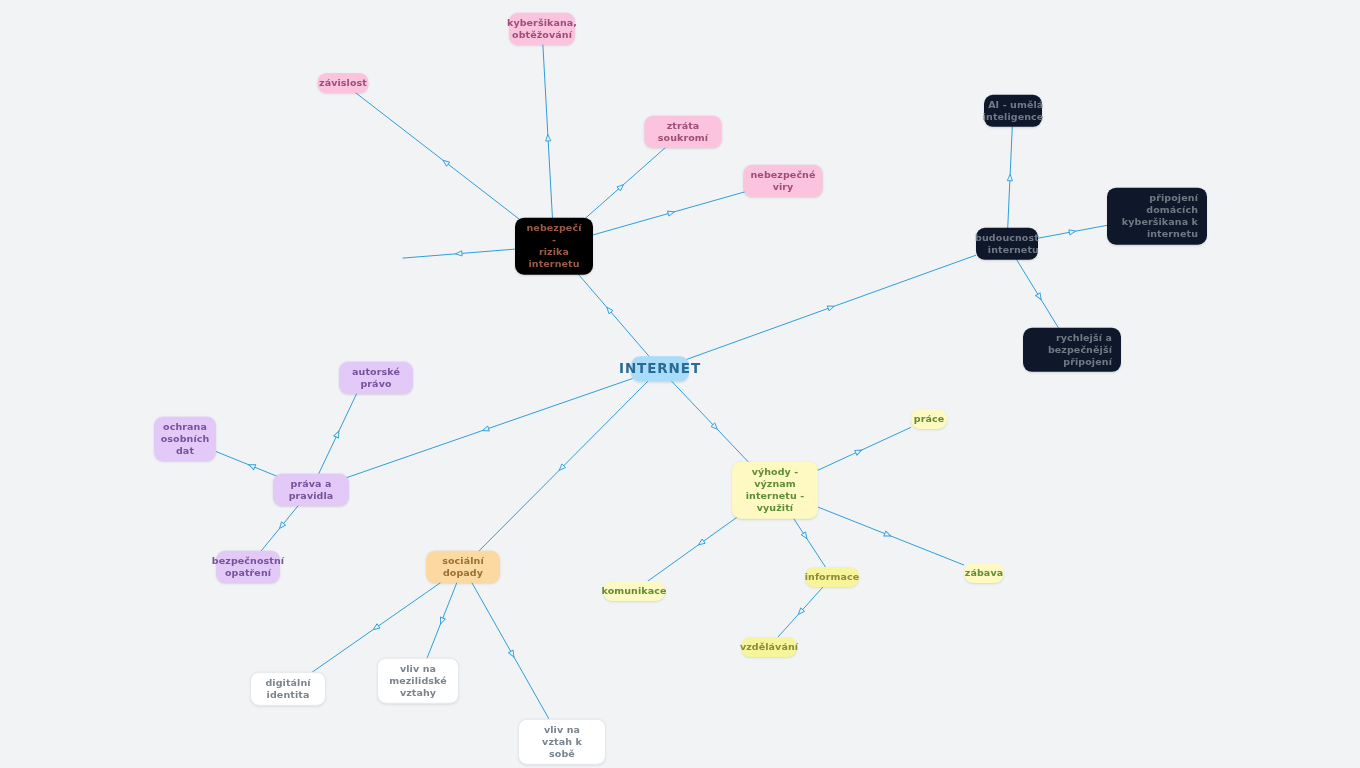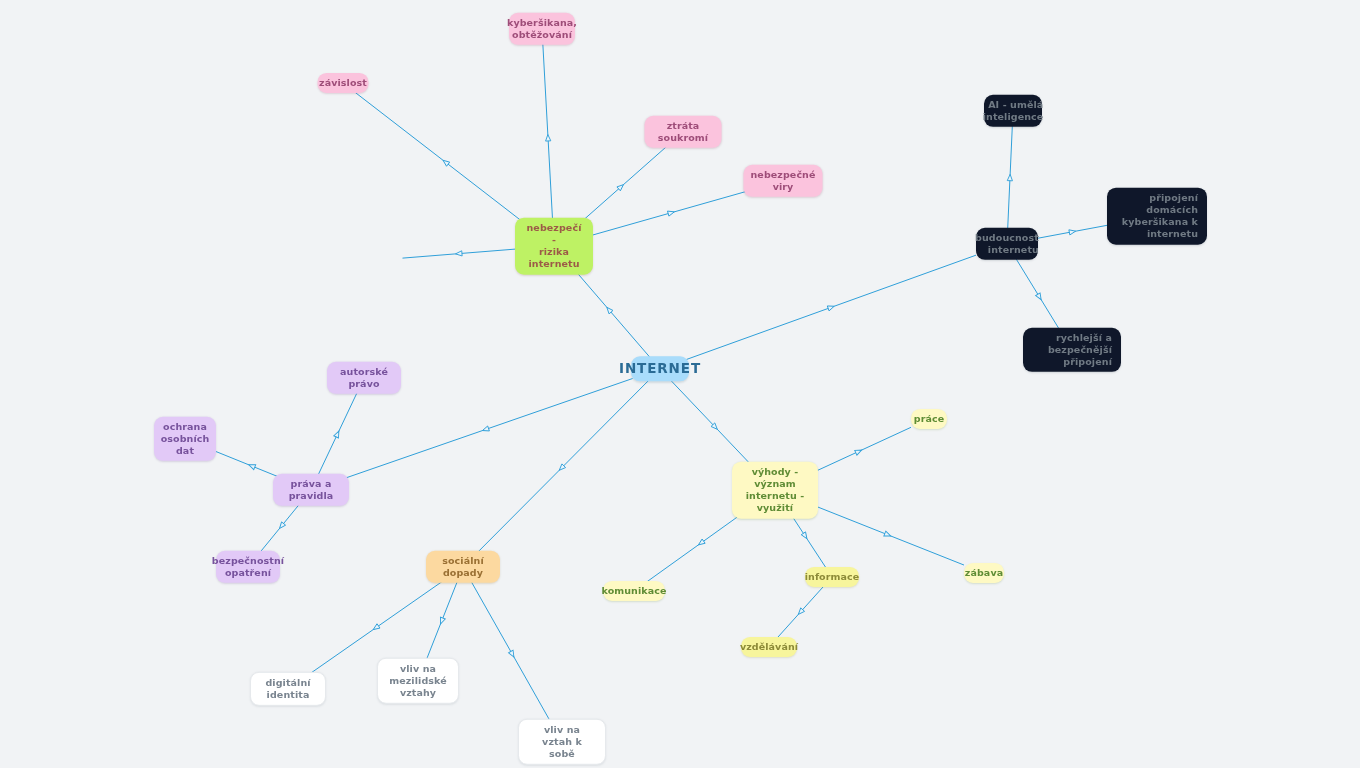--- a/index.html
+++ b/index.html
@@ -45,21 +45,21 @@
   }
   
   .n-root {
     background: #a9dcfb;
     color: #2a6b95;
     font-size: 13.5px;
     letter-spacing: 0.9px;
     box-shadow: 0 1px 2px rgba(80,110,130,0.18);
   }
   .n-salmon {
-    background: #bef264;
+    background: #000000;
     color: #9c5b47;
     font-size: 9.5px;
     box-shadow: 0 1px 2px rgba(140,100,90,0.22);
   }
   .n-pink {
     background: #fbc3dd;
     color: #9e4d79;
     font-size: 9.5px;
     box-shadow: 0 1px 2px rgba(150,90,120,0.22);
   }
@@ -214,21 +214,21 @@
     <div class="node n-pink" style="left: 783px; top: 181px; width: 79px; min-height: 19px;">nebezpečné viry</div>
     <div class="node n-grey" style="left: 1007px; top: 244px; width: 62px; min-height: 29px;">budoucnost
 internetu</div>
     <div class="node n-grey" style="left: 1013px; top: 111px; width: 58px; min-height: 29px;">AI - umělá
 inteligence</div>
     <div class="node n-grey" style="left: 1157px; top: 216px; width: 100px; min-height: 29px;">připojení domácích
 kyberšikana k internetu</div>
     <div class="node n-grey" style="left: 1072px; top: 350px; width: 98px; min-height: 29px;">rychlejší a
 bezpečnější připojení</div>
     <div class="node n-purple" style="left: 311px; top: 490px; width: 76px; min-height: 19px;">práva a pravidla</div>
-    <div class="node n-purple" style="left: 364px; top: 378px; width: 74px; min-height: 19px;">autorské právo</div>
+    <div class="node n-purple" style="left: 376px; top: 378px; width: 74px; min-height: 19px;">autorské právo</div>
     <div class="node n-purple" style="left: 185px; top: 439px; width: 62px; min-height: 29px;">ochrana
 osobních dat</div>
     <div class="node n-purple" style="left: 248px; top: 567px; width: 64px; min-height: 29px;">bezpečnostní
 opatření</div>
     <div class="node n-orange" style="left: 463px; top: 567px; width: 74px; min-height: 19px;">sociální dopady</div>
     <div class="node n-white" style="left: 288px; top: 689px; width: 76px; min-height: 20px;">digitální identita</div>
     <div class="node n-white" style="left: 418px; top: 681px; width: 82px; min-height: 31px;">vliv na mezilidské
 vztahy</div>
     <div class="node n-white" style="left: 562px; top: 742px; width: 88px; min-height: 20px;">vliv na vztah k sobě</div>
     <div class="node n-green" style="left: 775px; top: 490px; width: 86px; min-height: 29px;">výhody - význam

